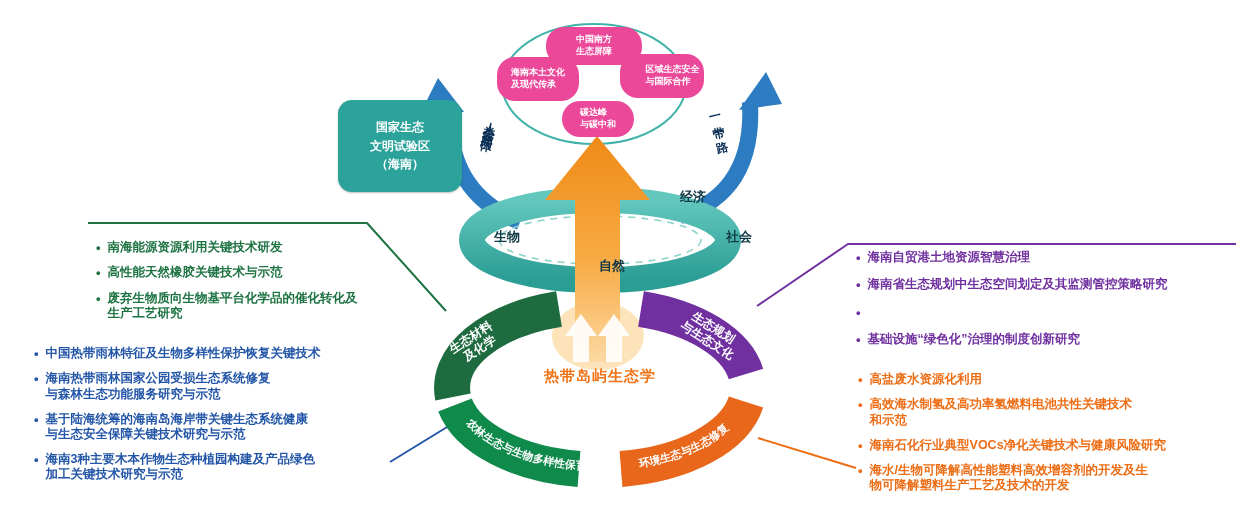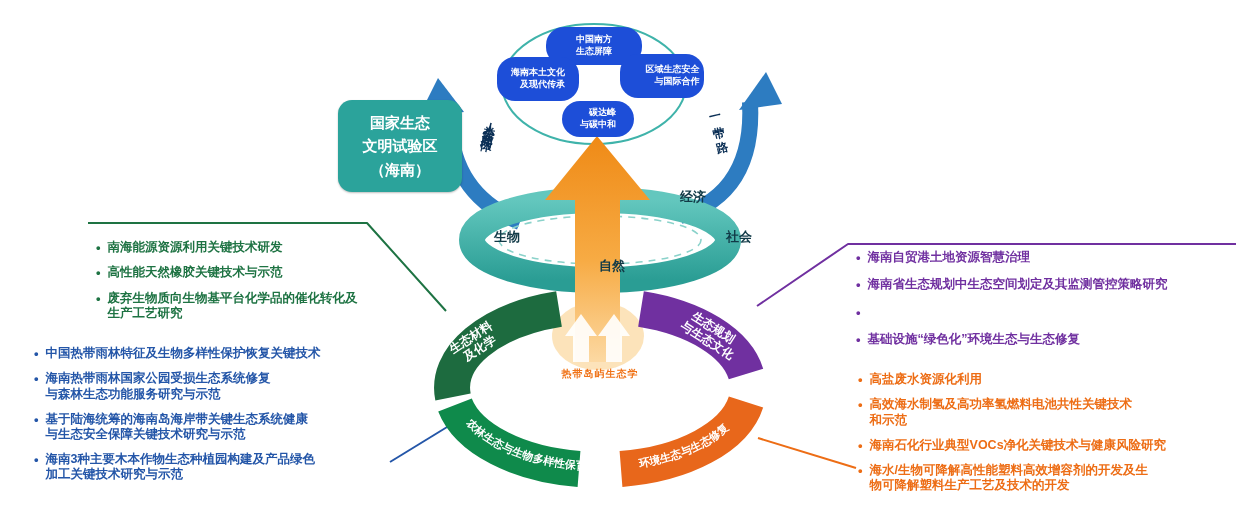--- a/index.html
+++ b/index.html
@@ -3,31 +3,31 @@
 <meta charset="utf-8">
 <style>
   * { margin:0; padding:0; box-sizing:border-box; }
   html,body { width:1240px; height:524px; }
   body { position:relative; background:#ffffff; overflow:hidden;
          font-family:"Liberation Sans","DejaVu Sans",sans-serif; }
   .stage { position:absolute; left:0; top:0; width:1240px; height:524px; }
   svg.canvas { position:absolute; left:0; top:0; z-index:1; }
   .ov { position:absolute; z-index:2; }
 
-  .teal-box { background:#2ba39b; color:#fff; font-weight:bold; font-size:15px;
+  .teal-box { background:#2ba39b; color:#fff; font-weight:bold; font-size:12px;
               line-height:1.55; border-radius:14px; display:flex; align-items:center;
               justify-content:center; text-align:center; white-space:pre-line;
               box-shadow:0 1px 2px rgba(0,0,0,.25); }
-  .petal { background:#1d4ed8; color:#fff; font-weight:bold; font-size:9px;
+  .petal { background:#ec4899; color:#fff; font-weight:bold; font-size:9px;
            line-height:1.3; border-radius:18px; display:flex; align-items:center;
-           justify-content:center; text-align:right; white-space:pre-line; }
+           justify-content:center; text-align:left; white-space:pre-line; }
   .ring-label { font-weight:bold; font-size:13px; color:#113a47;margin-left:14px; }
   .v-label { writing-mode:vertical-rl; font-weight:bold; font-size:12px;
              letter-spacing:3px; color:#0b2f55; }
-  .center-title { font-size:10px; font-weight:bold; color:#f07318;
+  .center-title { font-size:15px; font-weight:bold; color:#f07318;
                   letter-spacing:1px; text-align:center; }
   .list { position:absolute; z-index:2; }
   .li { display:flex; align-items:flex-start; font-weight:bold; font-size:12.5px;
         line-height:1.25; margin-bottom:9px; }
   .li .b { margin-right:7px; font-size:13px; }
   .txt { white-space:pre-line; }
   .green-list  { color:#1e7343; }
   .blue-list   { color:#2456a8; }
   .purple-list { color:#7030a0; margin-bottom:0; }
   .purple-list .li { margin-bottom:11px; }
@@ -168,21 +168,21 @@
       </div>
     <div class="li">
         <span class="b">•</span>
         <span class="txt">海南省生态规划中生态空间划定及其监测管控策略研究</span>
       </div>
     <div class="li">
         <span class="b">•</span>
       </div>
     <div class="li">
         <span class="b">•</span>
-        <span class="txt">基础设施“绿色化”环境生态与生态修复</span>
+        <span class="txt">基础设施“绿色化”治理的制度创新研究</span>
       </div>
   </div>
 
   <div class="list orange-list" style="left:858px; top:372px; width:378px;">
     <div class="li">
         <span class="b">•</span>
         <span class="txt">高盐废水资源化利用</span>
       </div>
     <div class="li">
         <span class="b">•</span>

